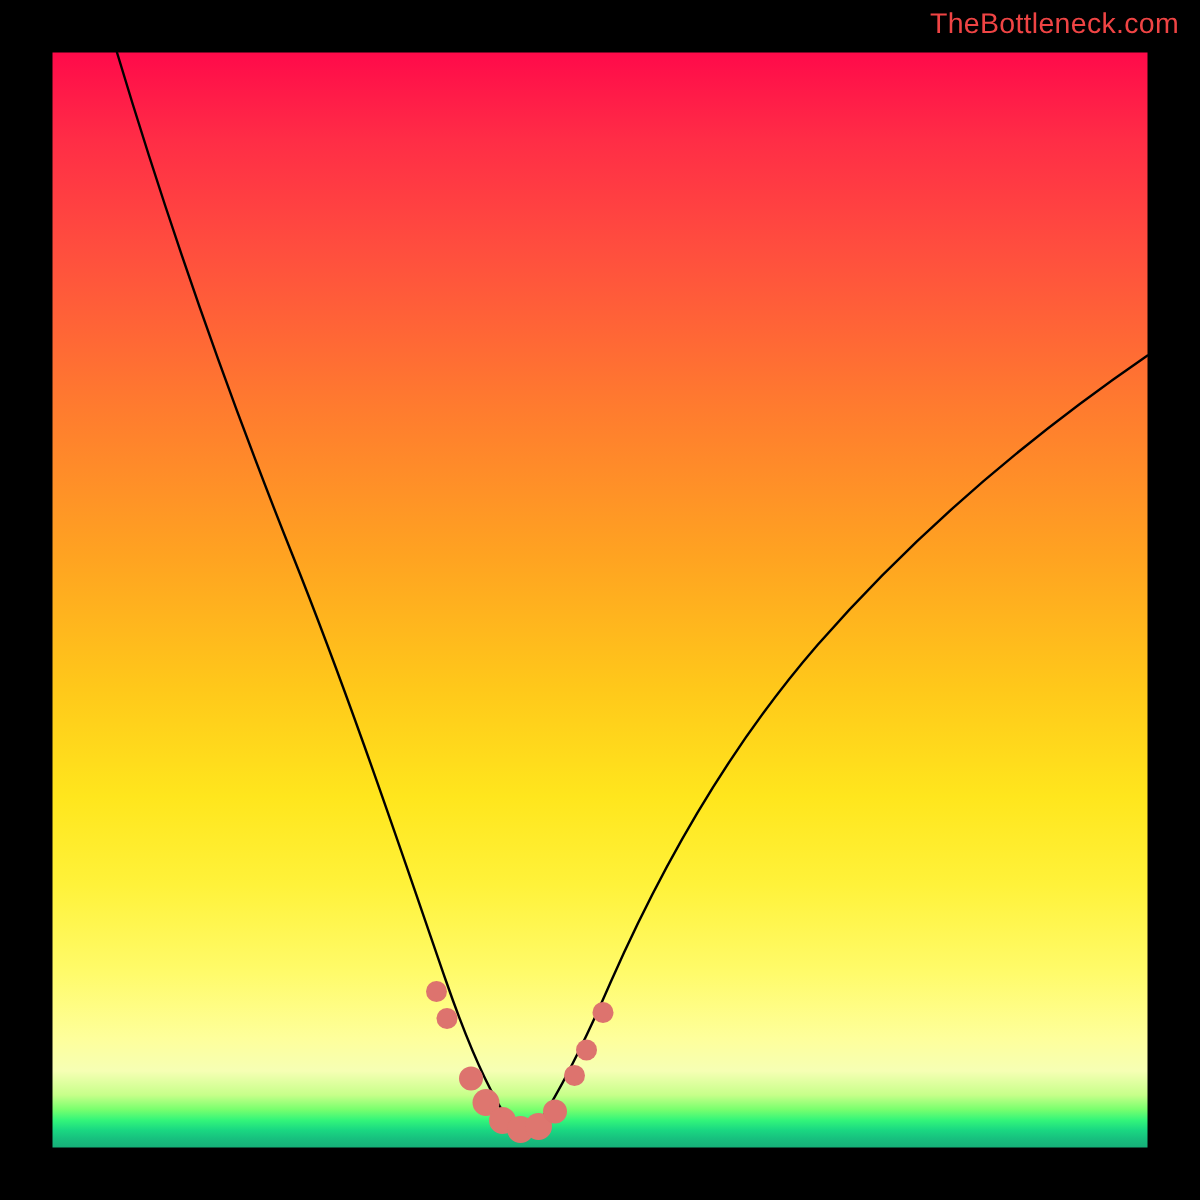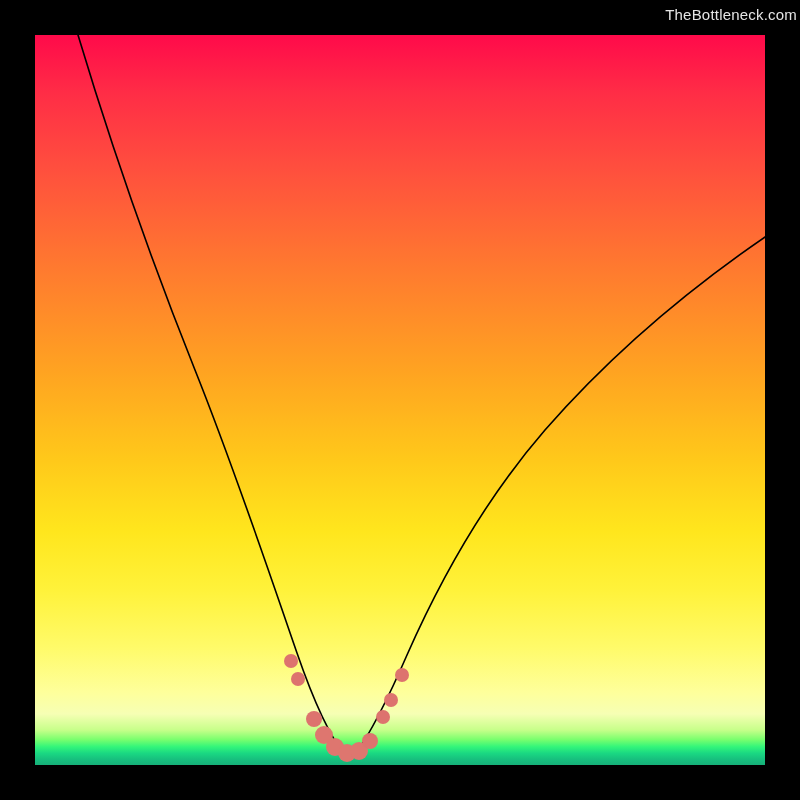--- a/index.html
+++ b/index.html
@@ -13,23 +13,23 @@
   }
   .stage {
     position: relative;
     width: 800px;
     height: 800px;
     background: #000;
   }
   .watermark {
     position: absolute;
     top: 6px;
-    right: 3px;
-    color: #e5e5e5;
-    font-size: 15px;
+    right: 14px;
+    color: #ef4444;
+    font-size: 19px;
     font-weight: 500;
     letter-spacing: 0.2px;
     z-index: 50;
     user-select: none;
   }
   .plot-area {
     position: absolute;
     left: 35px;
     top: 35px;
     width: 730px;

